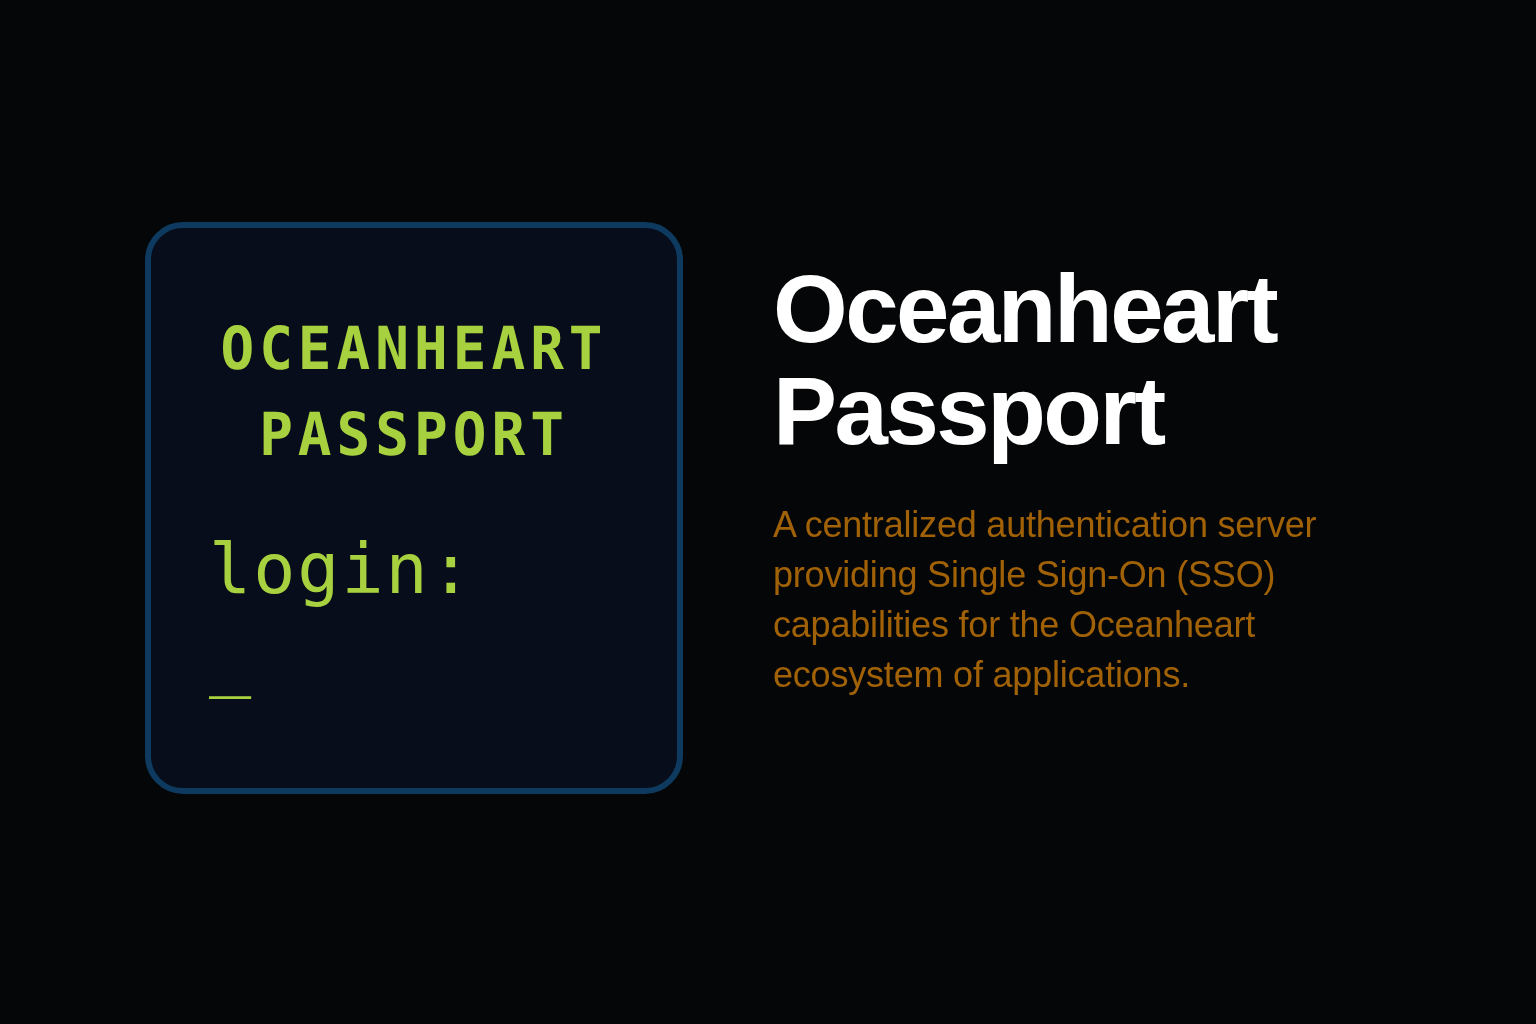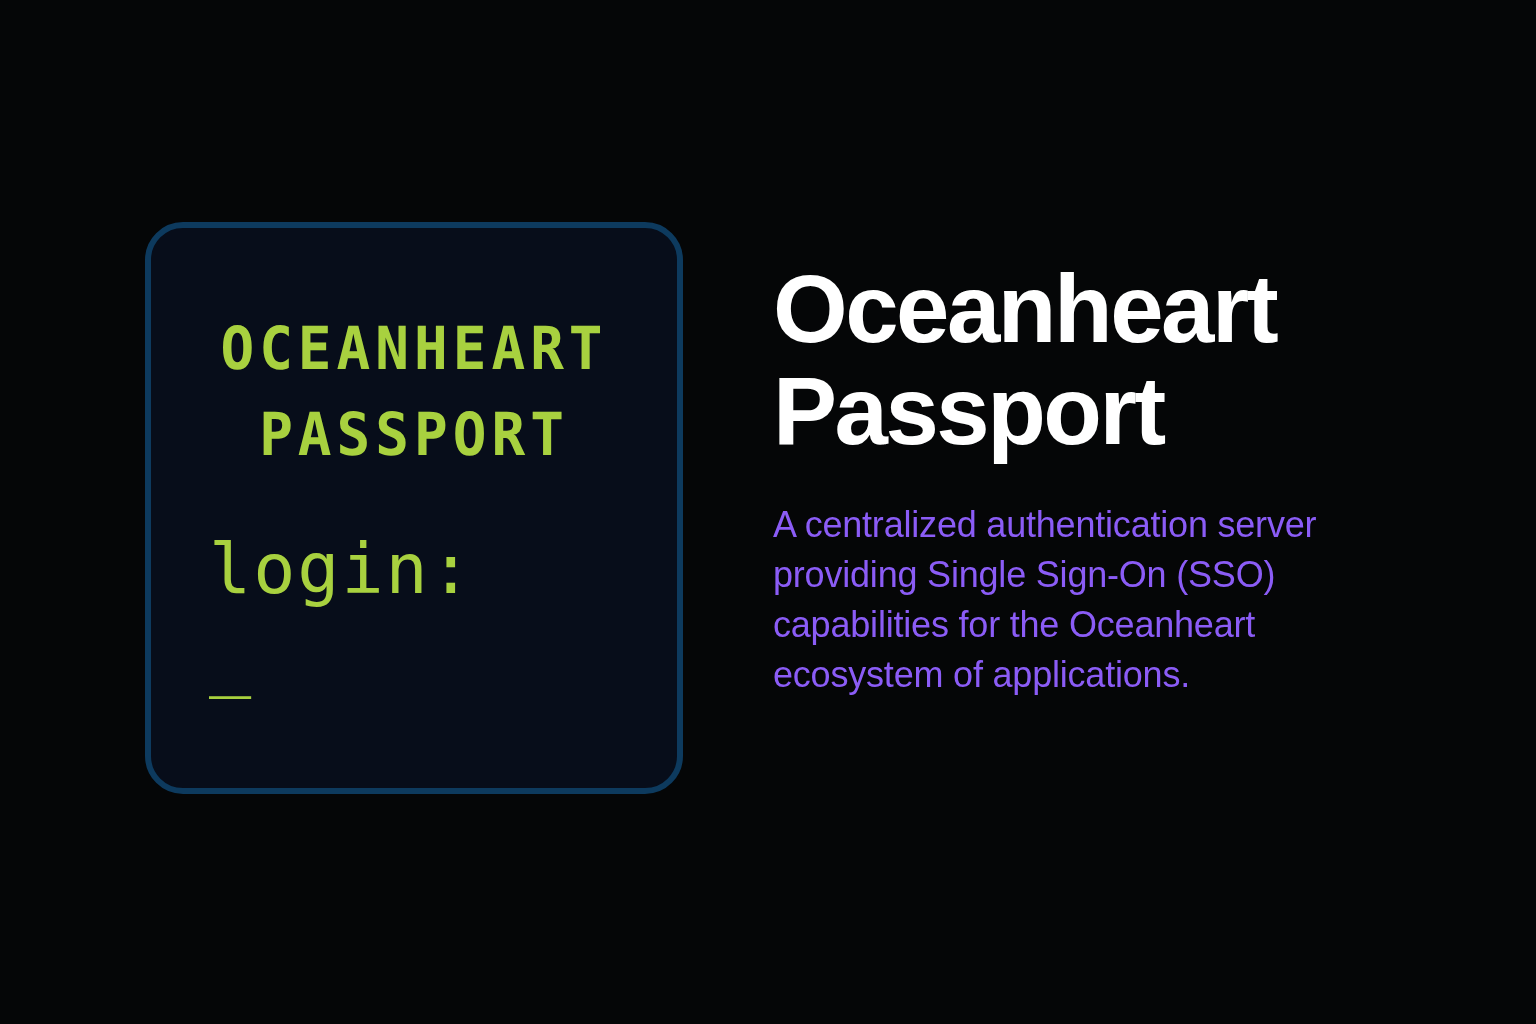--- a/index.html
+++ b/index.html
@@ -107,21 +107,21 @@
     font-size: 96px;
     font-weight: 700;
     line-height: 102px;
     letter-spacing: -2.5px;
     white-space: pre-line;
   }
 
   .product-description {
     margin: 0;
     padding-top: 38px;
-    color: #8b5cf6;
+    color: #a16207;
     font-family: "Liberation Sans", sans-serif;
     font-size: 36px;
     font-weight: 400;
     line-height: 50px;
     letter-spacing: -0.2px;
     max-width: 610px;
   }
 </style>
 </head>
 <body>

